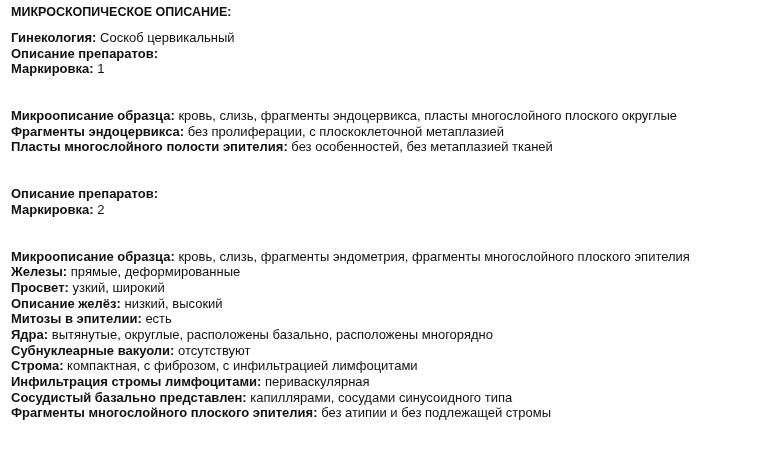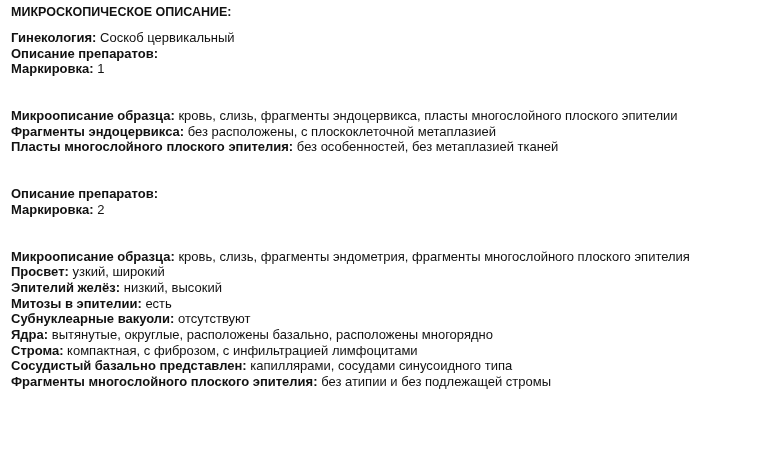--- a/index.html
+++ b/index.html
@@ -22,39 +22,41 @@
   <div class="title">МИКРОСКОПИЧЕСКОЕ ОПИСАНИЕ:</div>
 
   <div>
     <div>
       <div class="line"><b>Гинекология:</b> <span>Соскоб цервикальный</span></div>
       <div class="line"><b>Описание препаратов:</b> <span></span></div>
       <div class="line"><b>Маркировка:</b> <span>1</span></div>
     </div>
     <div class="gap1"></div>
     <div>
-      <div class="line"><b>Микроописание образца:</b> <span>кровь, слизь, фрагменты эндоцервикса, пласты многослойного плоского эпителии</span></div>
-      <div class="line"><b>Фрагменты эндоцервикса:</b> <span>без расположены, с плоскоклеточной метаплазией</span></div>
-      <div class="line"><b>Пласты многослойного плоского эпителия:</b> <span>без особенностей, без метаплазией тканей</span></div>
+      <div class="line"><b>Микроописание образца:</b> <span>кровь, слизь, фрагменты эндоцервикса, пласты многослойного плоского округлые</span></div>
+      <div class="line"><b>Фрагменты эндоцервикса:</b> <span>без пролиферации, с плоскоклеточной метаплазией</span></div>
+      <div class="line"><b>Пласты многослойного полости эпителия:</b> <span>без особенностей, без метаплазией тканей</span></div>
     </div>
   </div>
 
   <div class="gap2"></div>
 
   <div>
     <div>
       <div class="line"><b>Описание препаратов:</b> <span></span></div>
       <div class="line"><b>Маркировка:</b> <span>2</span></div>
     </div>
     <div class="gap1"></div>
     <div>
       <div class="line"><b>Микроописание образца:</b> <span>кровь, слизь, фрагменты эндометрия, фрагменты многослойного плоского эпителия</span></div>
+      <div class="line"><b>Железы:</b> <span>прямые, деформированные</span></div>
       <div class="line"><b>Просвет:</b> <span>узкий, широкий</span></div>
-      <div class="line"><b>Эпителий желёз:</b> <span>низкий, высокий</span></div>
+      <div class="line"><b>Описание желёз:</b> <span>низкий, высокий</span></div>
       <div class="line"><b>Митозы в эпителии:</b> <span>есть</span></div>
+      <div class="line"><b>Ядра:</b> <span>вытянутые, округлые, расположены базально, расположены многорядно</span></div>
       <div class="line"><b>Субнуклеарные вакуоли:</b> <span>отсутствуют</span></div>
-      <div class="line"><b>Ядра:</b> <span>вытянутые, округлые, расположены базально, расположены многорядно</span></div>
       <div class="line"><b>Строма:</b> <span>компактная, с фиброзом, с инфильтрацией лимфоцитами</span></div>
+      <div class="line"><b>Инфильтрация стромы лимфоцитами:</b> <span>периваскулярная</span></div>
       <div class="line"><b>Сосудистый базально представлен:</b> <span>капиллярами, сосудами синусоидного типа</span></div>
       <div class="line"><b>Фрагменты многослойного плоского эпителия:</b> <span>без атипии и без подлежащей стромы</span></div>
     </div>
   </div>
 </div>
 
 </body></html>

